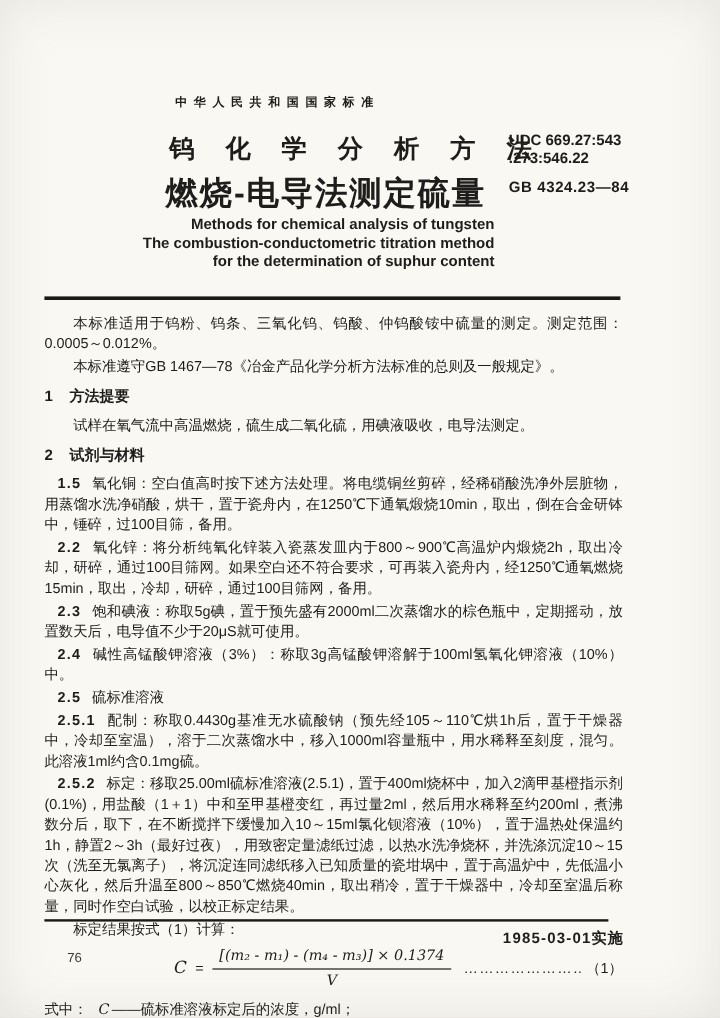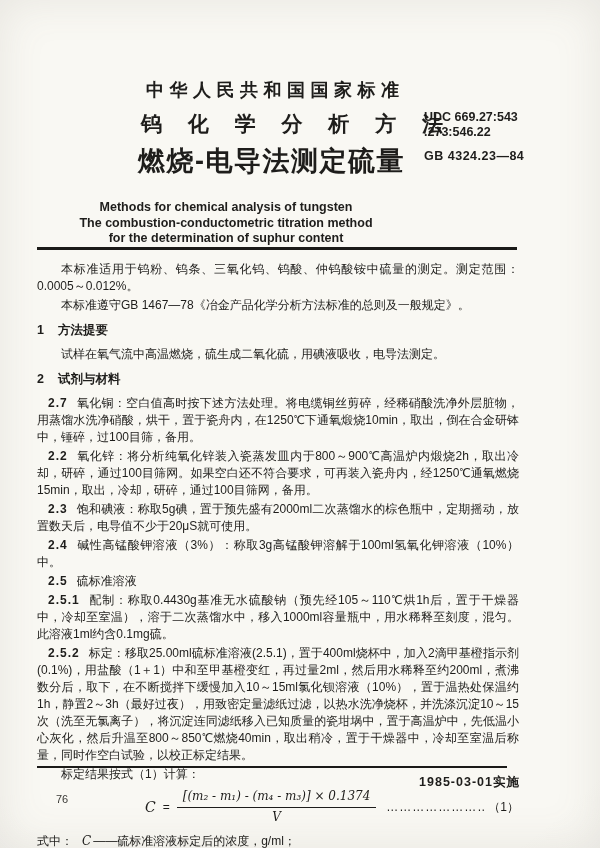--- a/index.html
+++ b/index.html
@@ -15,42 +15,42 @@
       #f9f8f3;
     box-shadow: inset 0 0 45px rgba(105,102,90,0.12);
     color: #1e1d1b;
     font-family: "Liberation Sans", sans-serif;
     overflow: hidden;
   }
 
   
   .std-label {
     position: absolute; left: 146px; top: 78px;
-    font-size: 18px; font-weight: bold; letter-spacing: 5.5px; white-space: nowrap;
+    font-size: 10px; font-weight: bold; letter-spacing: 5.5px; white-space: nowrap;
   }
   .title-cn-1 {
     position: absolute; left: 141px; top: 110px;
     font-size: 21px; font-weight: bold; letter-spacing: 10px; white-space: nowrap;
   }
   .title-cn-2 {
     position: absolute; left: 138px; top: 143px;
     font-size: 27px; font-weight: bold; letter-spacing: 1.5px; white-space: nowrap;
   }
   .udc {
     position: absolute; left: 424px; top: 110px; width: 97px;
     font-size: 12.5px; font-weight: bold; line-height: 15px; white-space: nowrap;
   }
   .udc .udc2 { text-align: left; }
   .gb-code {
     position: absolute; left: 424px; top: 149px;
     font-size: 12.5px; font-weight: bold; letter-spacing: 0.5px; white-space: nowrap;
   }
   .en-title {
     position: absolute; left: 40px; top: 180px; width: 372px;
-    text-align: center; font-weight: bold; font-size: 12.5px; line-height: 15.5px; margin-top: 20px;
+    text-align: right; font-weight: bold; font-size: 12.5px; line-height: 15.5px;
   }
 
   .rule { position: absolute; left: 37px; background: #1b1a18; }
   .rule-top { top: 247px; width: 480px; height: 2.5px; }
   .rule-bottom { top: 766px; width: 470px; height: 2px; }
 
   
   .body {
     position: absolute; left: 37px; top: 261px; width: 482px;
     font-size: 12px; line-height: 17px; text-align: justify;
@@ -125,21 +125,21 @@
 
     <div class="sec">
       <span class="sec-num">1</span><span>方法提要</span>
     </div>
     <p class="indent">试样在氧气流中高温燃烧，硫生成二氧化硫，用碘液吸收，电导法测定。</p>
 
     <div class="sec">
       <span class="sec-num">2</span><span>试剂与材料</span>
     </div>
 
-    <p class="clause"><span class="cnum">2.7</span><span>氧化铜：空白值高时按下述方法处理。将电缆铜丝剪碎，经稀硝酸洗净外层脏物，用蒸馏水洗净硝酸，烘干，置于瓷舟内，在1250℃下通氧煅烧10min，取出，倒在合金研钵中，锤碎，过100目筛，备用。</span></p>
+    <p class="clause"><span class="cnum">1.5</span><span>氧化铜：空白值高时按下述方法处理。将电缆铜丝剪碎，经稀硝酸洗净外层脏物，用蒸馏水洗净硝酸，烘干，置于瓷舟内，在1250℃下通氧煅烧10min，取出，倒在合金研钵中，锤碎，过100目筛，备用。</span></p>
     <p class="clause"><span class="cnum">2.2</span><span>氧化锌：将分析纯氧化锌装入瓷蒸发皿内于800～900℃高温炉内煅烧2h，取出冷却，研碎，通过100目筛网。如果空白还不符合要求，可再装入瓷舟内，经1250℃通氧燃烧15min，取出，冷却，研碎，通过100目筛网，备用。</span></p>
     <p class="clause"><span class="cnum">2.3</span><span>饱和碘液：称取5g碘，置于预先盛有2000ml二次蒸馏水的棕色瓶中，定期摇动，放置数天后，电导值不少于20μS就可使用。</span></p>
     <p class="clause"><span class="cnum">2.4</span><span>碱性高锰酸钾溶液（3%）：称取3g高锰酸钾溶解于100ml氢氧化钾溶液（10%）中。</span></p>
     <p class="clause"><span class="cnum">2.5</span><span>硫标准溶液</span></p>
     <p class="clause"><span class="cnum">2.5.1</span><span>配制：称取0.4430g基准无水硫酸钠（预先经105～110℃烘1h后，置于干燥器中，冷却至室温），溶于二次蒸馏水中，移入1000ml容量瓶中，用水稀释至刻度，混匀。此溶液1ml约含0.1mg硫。</span></p>
     <p class="clause"><span class="cnum">2.5.2</span><span>标定：移取25.00ml硫标准溶液(2.5.1)，置于400ml烧杯中，加入2滴甲基橙指示剂(0.1%)，用盐酸（1＋1）中和至甲基橙变红，再过量2ml，然后用水稀释至约200ml，煮沸数分后，取下，在不断搅拌下缓慢加入10～15ml氯化钡溶液（10%），置于温热处保温约1h，静置2～3h（最好过夜），用致密定量滤纸过滤，以热水洗净烧杯，并洗涤沉淀10～15次（洗至无氯离子），将沉淀连同滤纸移入已知质量的瓷坩埚中，置于高温炉中，先低温小心灰化，然后升温至800～850℃燃烧40min，取出稍冷，置于干燥器中，冷却至室温后称量，同时作空白试验，以校正标定结果。</span></p>
 
     <p class="indent">标定结果按式（1）计算：</p>
 
     <div class="formula-row">

